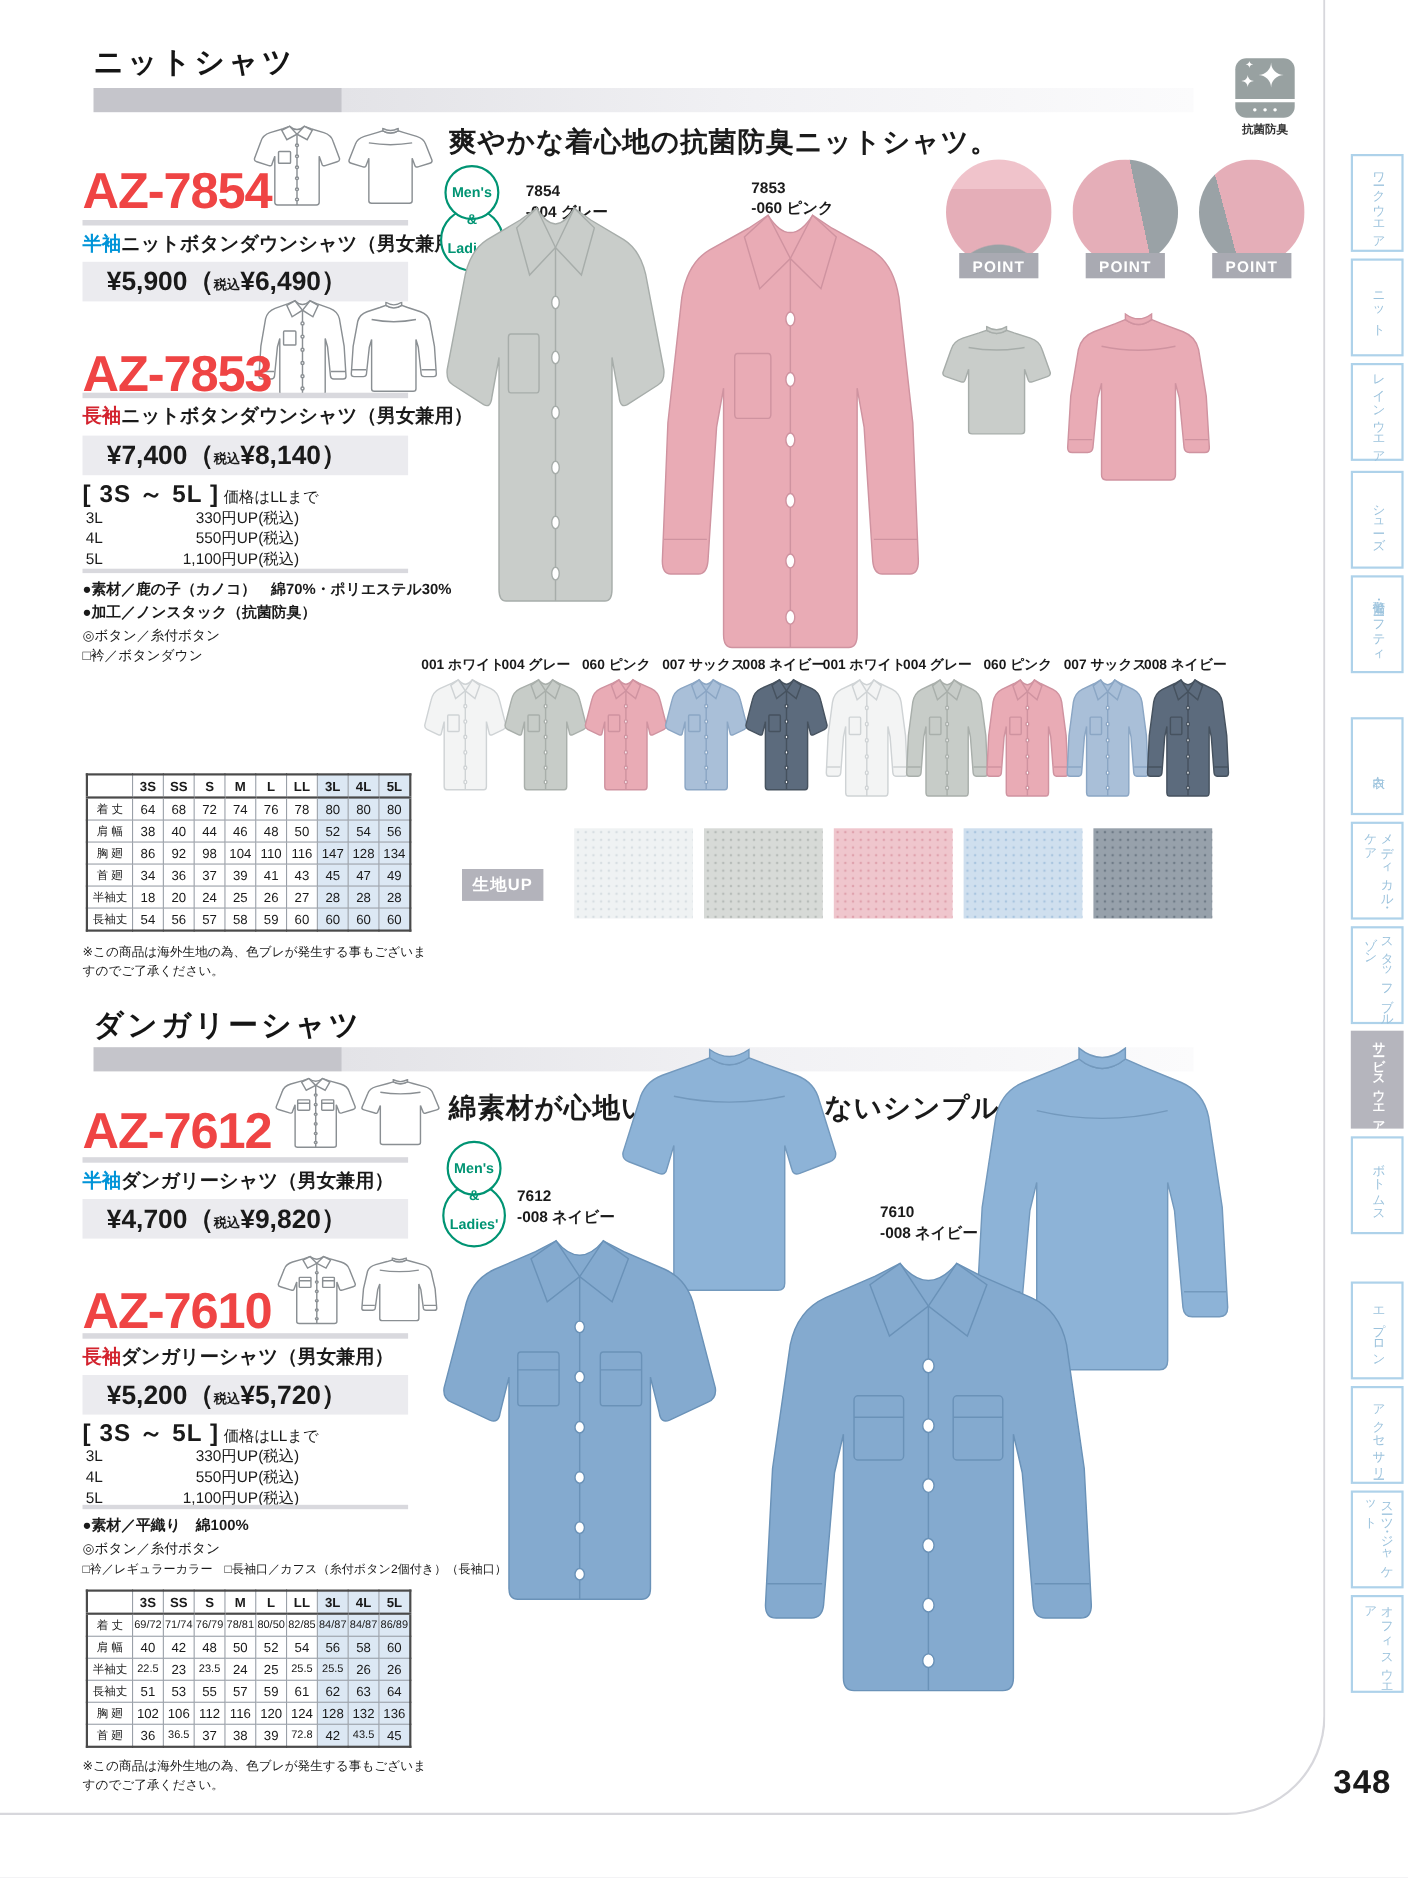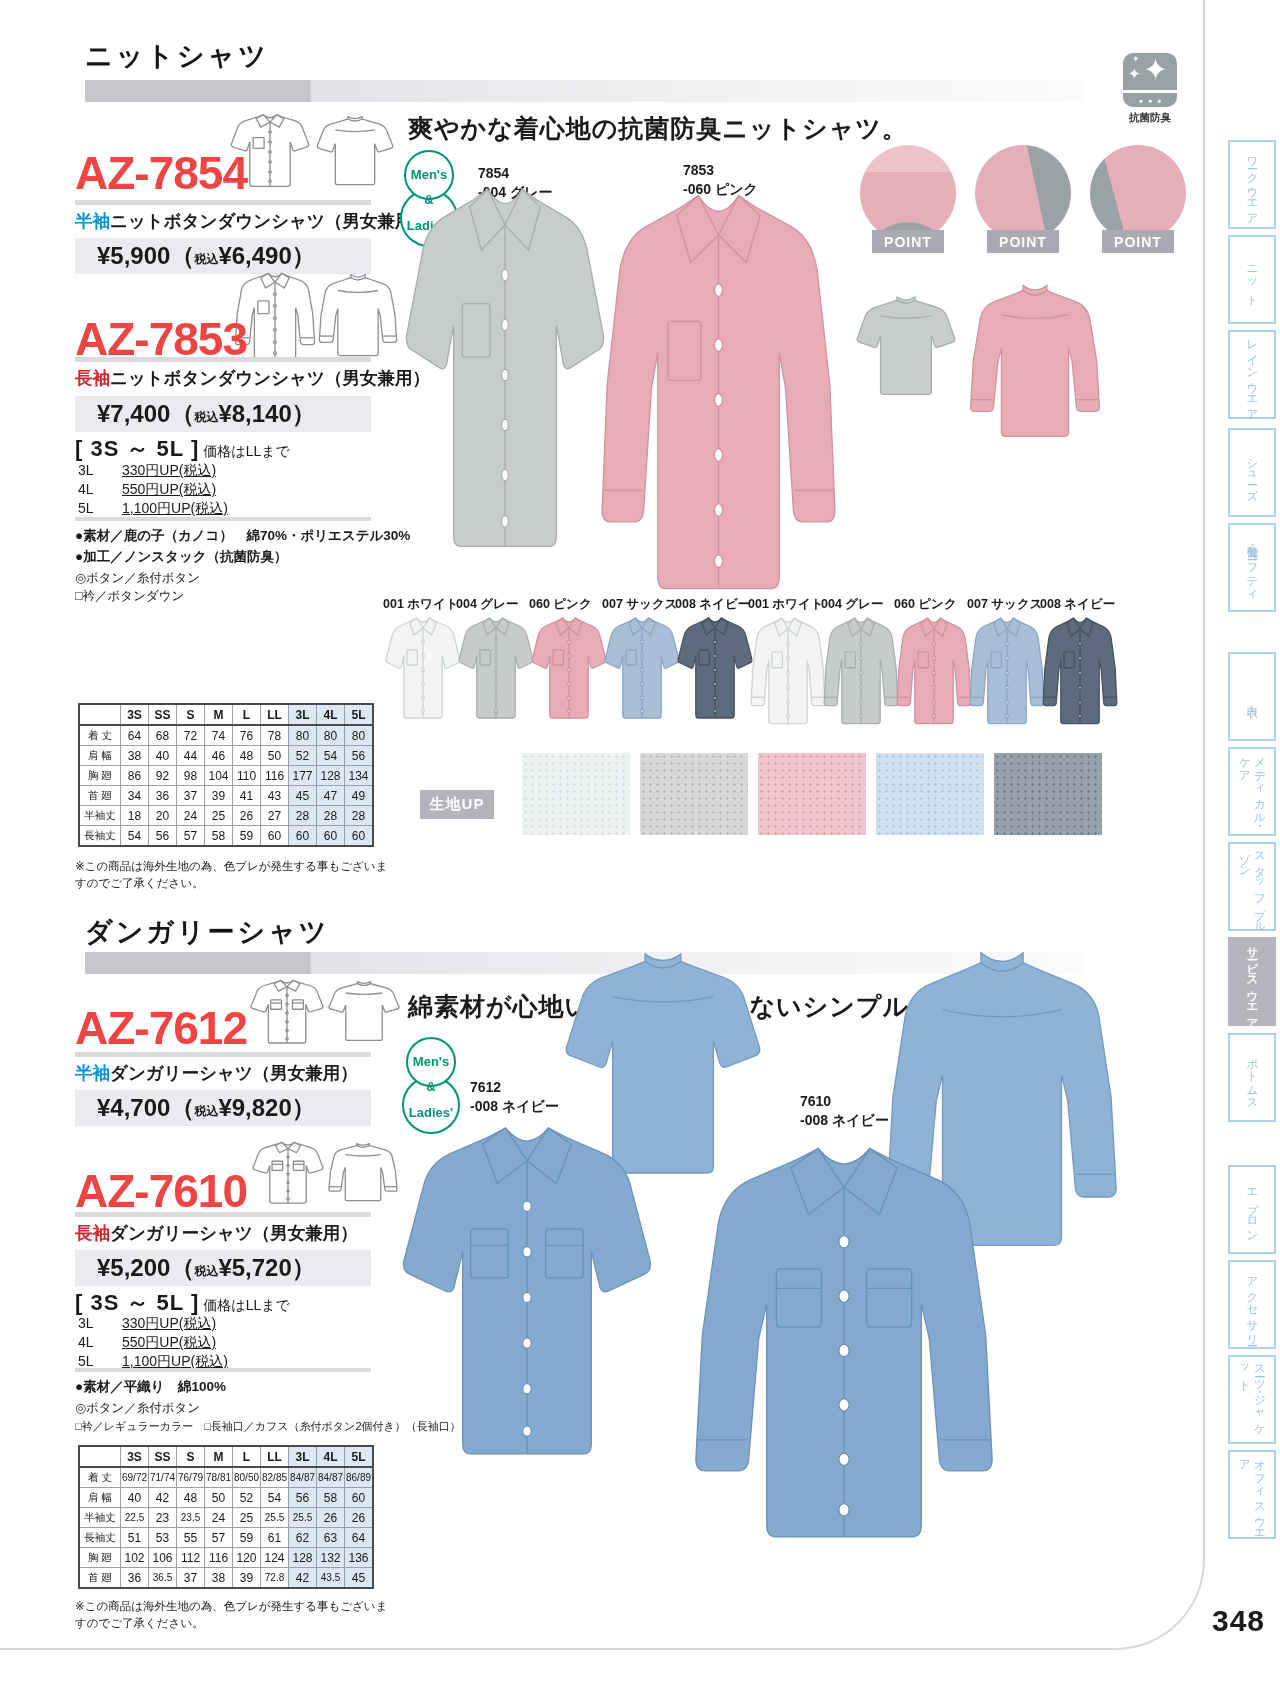--- a/index.html
+++ b/index.html
@@ -19,21 +19,21 @@
   .type-blue{color:#0094d8;}
   .type-red{color:#d3232e;}
   .pricebar{width:296px;height:36px;background:#ebebef;display:flex;align-items:center;
             padding-left:22px;box-sizing:border-box;white-space:nowrap;}
   .pb{font-size:24px;font-weight:bold;}
   .pt{font-size:12px;font-weight:bold;margin-top:6px;}
   .range-big{font-size:22px;font-weight:bold;letter-spacing:1px;}
   .range-note{font-size:14px;font-weight:normal;margin-left:4px;}
   .uprow{display:flex;font-size:14px;line-height:16px;}
   .up-size{width:44px;}
-  .up-val{width:150px;text-decoration:underline;}
+  .up-val{width:150px;text-align:right;}
   .spec-b{font-size:13.5px;font-weight:bold;white-space:nowrap;}
   .spec-p{font-size:12.5px;white-space:nowrap;}
   .size-table{border-collapse:collapse;border:2px solid #4a4a4a;background:#fff;}
   .size-table th,.size-table td{border:1px solid #9aa0a8;text-align:center;
       width:27px;height:19px;padding:0;font-size:12px;}
   .size-table thead th{font-weight:bold;border-bottom:2px solid #4a4a4a;}
   .size-table th.lab{width:40px;font-size:10.5px;font-weight:normal;}
   .size-table .hi{background:#dce8f4;}
   .size-table .sm{font-size:10px;}
   .footnote{font-size:11.5px;line-height:1.5;width:318px;}
@@ -239,21 +239,21 @@
         <td class="hi">56</td>
       </tr>
       <tr>
         <th class="lab">胸 廻</th>
         <td>86</td>
         <td>92</td>
         <td>98</td>
         <td>104</td>
         <td>110</td>
         <td>116</td>
-        <td class="hi">177</td>
+        <td class="hi">147</td>
         <td class="hi">128</td>
         <td class="hi">134</td>
       </tr>
       <tr>
         <th class="lab">首 廻</th>
         <td>34</td>
         <td>36</td>
         <td>37</td>
         <td>39</td>
         <td>41</td>

